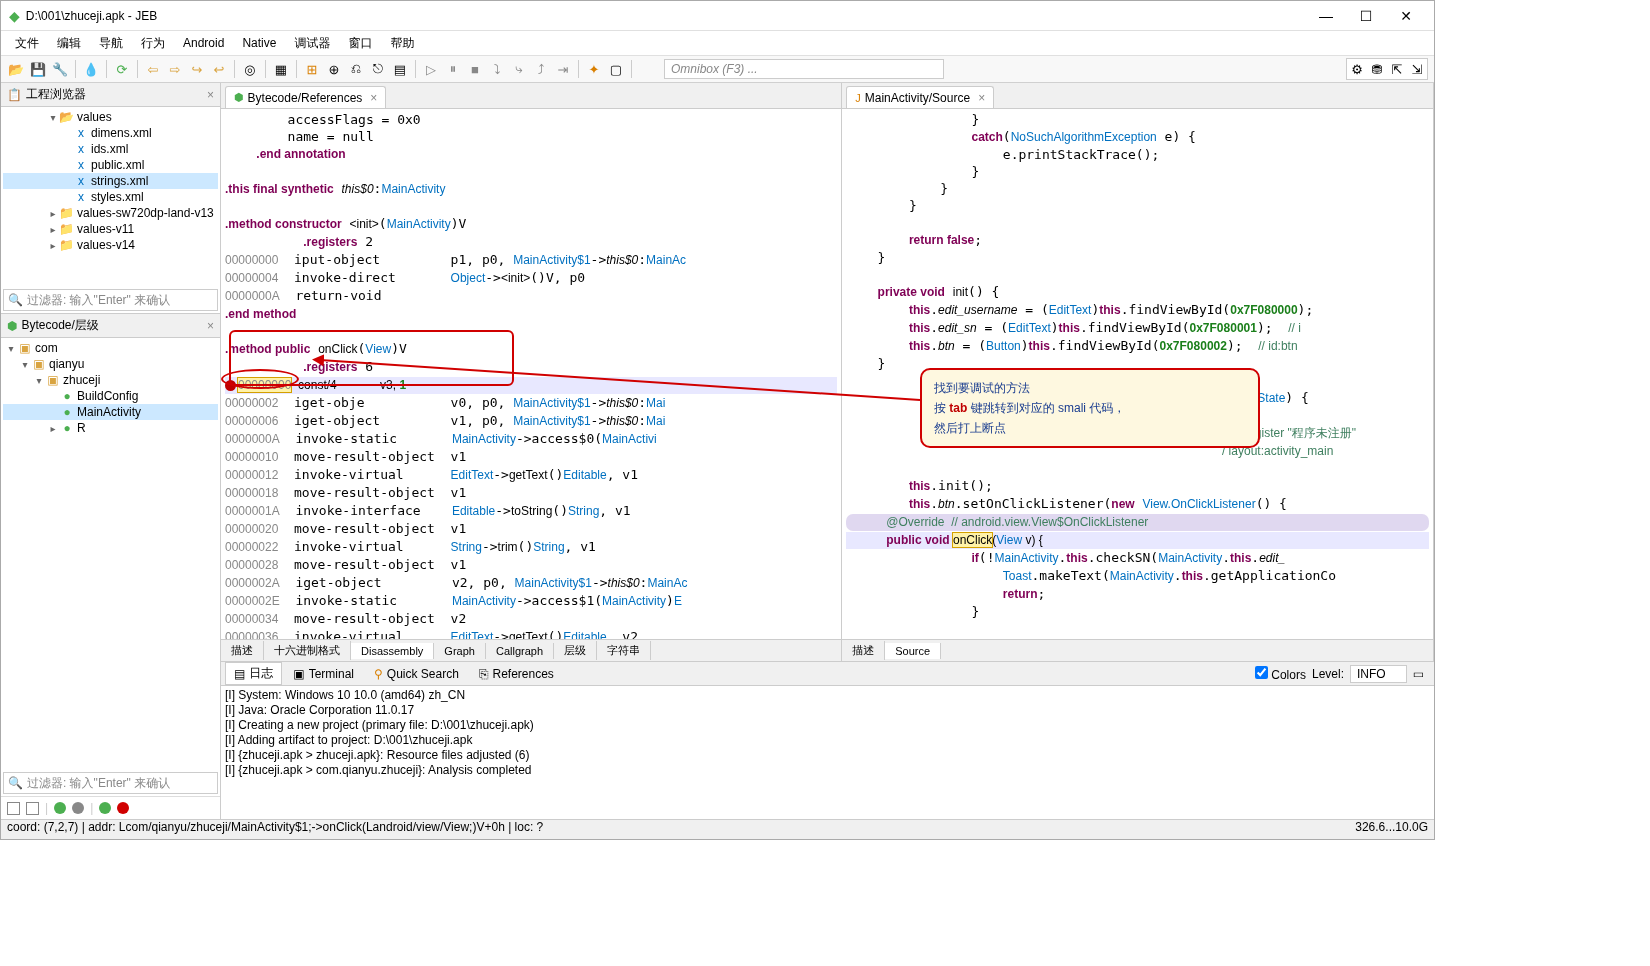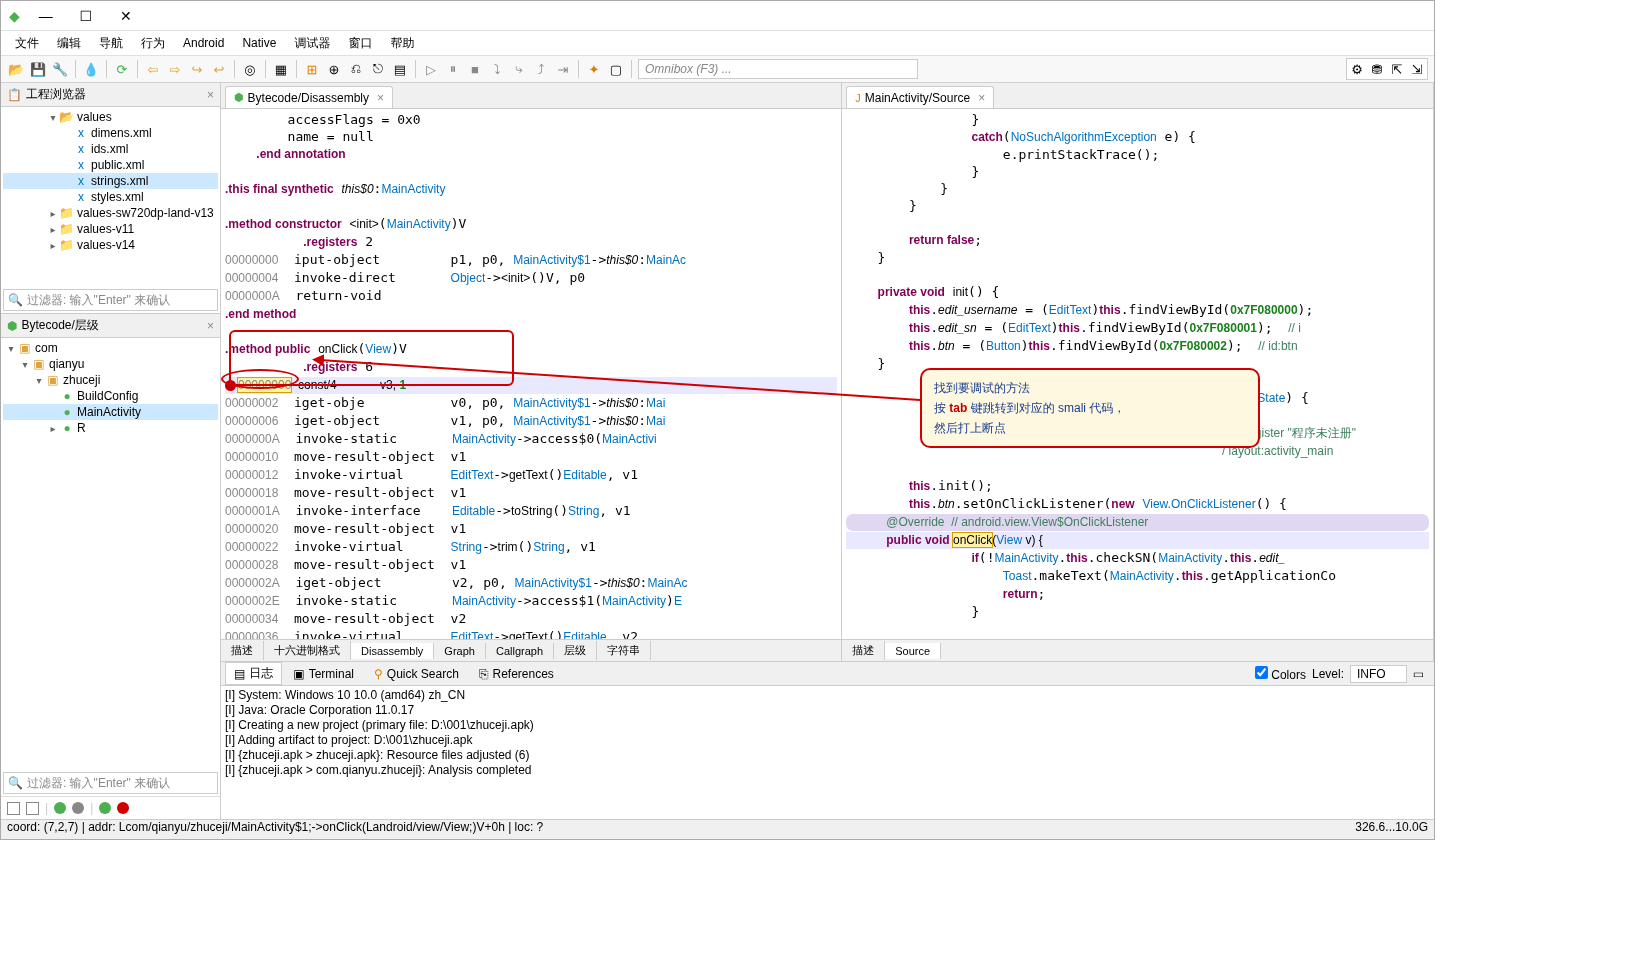--- a/index.html
+++ b/index.html
@@ -8,21 +8,21 @@
 .titlebar { height: 30px; display: flex; align-items: center; padding: 0 8px; background: #fff; border-bottom: 1px solid #e0e0e0; }
 .titlebar .icon { color: #4caf50; font-size: 14px; margin-right: 6px; }
 .titlebar .title { flex: 1; }
 .win-controls { display: flex; gap: 0; }
 .win-controls span { width: 40px; height: 24px; display: flex; align-items: center; justify-content: center; cursor: pointer; font-size: 14px; }
 .menubar { height: 24px; display: flex; align-items: center; padding: 0 6px; gap: 2px; }
 .menubar span { padding: 12px 8px; cursor: pointer; }
 .toolbar { height: 28px; display: flex; align-items: center; padding: 2px 6px; gap: 4px; border-top: 1px solid #e0e0e0; border-bottom: 1px solid #d0d0d0; background: #f8f8f8; }
 .tb-btn { width: 18px; height: 18px; display: flex; align-items: center; justify-content: center; cursor: pointer; font-size: 13px; border-radius: 2px; }
 .tb-sep { width: 1px; height: 18px; background: #ccc; margin: 0 2px; }
-.omnibox { flex: 0 0 280px; height: 20px; border: 1px solid #ccc; padding: 0 6px; color: #888; font-style: italic; display: flex; align-items: center; background: #fff; }
+.omnibox { flex: 0 0 280px; height: 20px; border: 1px solid #ccc; padding: 0 6px; color: #888; font-style: italic; display: flex; align-items: center; background: #fff; margin-left: 26px; }
 .tb-group { display: flex; gap: 2px; border: 1px solid #ccc; padding: 1px; background: #fff; margin-left: auto; }
 .main-area { flex: 1; display: flex; overflow: hidden; }
 .left-column { width: 220px; display: flex; flex-direction: column; border-right: 1px solid #ccc; }
 .panel { display: flex; flex-direction: column; border-top: 1px solid #ccc; }
 .panel:first-child { border-top: none; }
 .panel-header { height: 24px; display: flex; align-items: center; padding: 0 6px; background: #f0f0f0; border-bottom: 1px solid #ccc; gap: 4px; }
 .panel-header .close-x { margin-left: auto; cursor: pointer; color: #888; }
 .tree { flex: 1; overflow: auto; padding: 2px; font-size: 12px; }
 .tree-item { display: flex; align-items: center; padding: 1px 0; white-space: nowrap; cursor: pointer; }
 .tree-item.selected { background: #cce8ff; }
@@ -69,20 +69,21 @@
 .select { border: 1px solid #ccc; padding: 1px 20px 1px 6px; background: #fff; }
 .statusbar { height: 20px; border-top: 1px solid #ccc; display: flex; padding: 0 6px; background: #f0f0f0; font-size: 11px; }
 .statusbar .right { margin-left: auto; }
 </style>
 </head>
 <body>
 
 <div class="window">
   <div class="titlebar">
     <span class="icon">◆</span>
+    <span class="title">D:\001\zhuceji.apk - JEB</span>
     <div class="win-controls">
       <span>—</span>
       <span>☐</span>
       <span>✕</span>
     </div>
   </div>
 
   <div class="menubar">
     <span>文件</span>
     <span>编辑</span>
@@ -254,21 +255,21 @@
         </div>
       </div>
     </div>
 
     <div class="middle-column">
       <div class="editors">
         <div class="editor-panel" style="flex:1.05">
           <div class="editor-tabs">
             <div class="editor-tab">
               <span style="color:#4caf50;font-size:11px">⬢</span>
-              <span>Bytecode/Disassembly</span>
+              <span>Bytecode/References</span>
               <span class="x">×</span>
             </div>
           </div>
           <div class="code-area">
 <pre class="code">        accessFlags = 0x0
         name = null
     <span class="kw">.end annotation</span>
 
 <span class="kw">.this final synthetic</span> <span class="fld">this</span><span class="fld">$0</span>:<span class="type">MainActivity</span>
 

